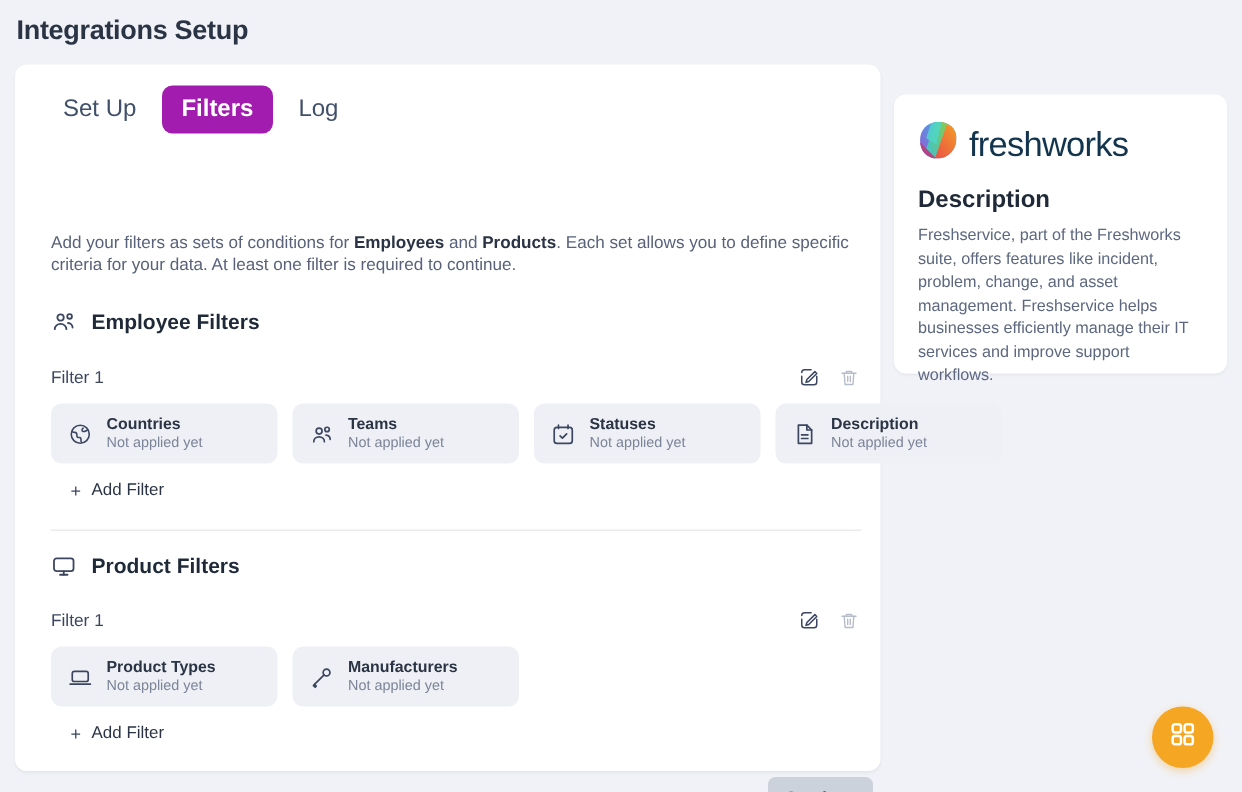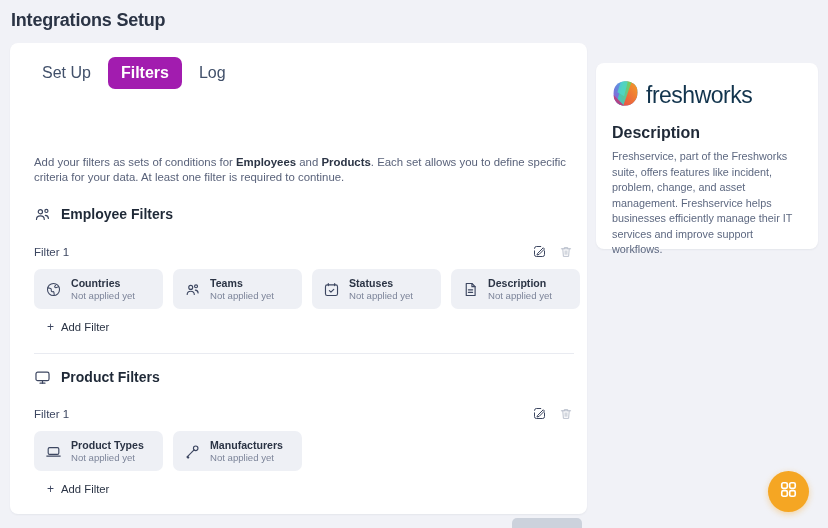--- a/index.html
+++ b/index.html
@@ -56,21 +56,21 @@
   .row-emp { top: 201px; }
   .row-prod { top: 363px; }
   .row-actions { display: flex; align-items: center; gap: 12px; }
   .icon-btn { cursor: pointer; line-height: 0; }
 
   
   .chips { position: absolute; left: 24px; display: flex; gap: 10px; }
   .chips-emp { top: 226px; }
   .chips-prod { top: 388px; }
   .chip {
-    width: 129px; height: 40px; background: #eef0f5; border-radius: 7px;
+    width: 151px; height: 40px; background: #eef0f5; border-radius: 7px;
     display: flex; align-items: center; gap: 9px; padding: 0 11px; cursor: pointer;
   }
   .chip .ic { flex: 0 0 auto; line-height: 0; }
   .chip .txt { display: flex; flex-direction: column; gap: 1px; min-width: 0; }
   .chip .t { font-size: 10.6px; font-weight: bold; color: #2b3445; white-space: nowrap; }
   .chip .s { font-size: 9.6px; color: #7c8499; white-space: nowrap; }
 
   .add-filter {
     position: absolute; left: 37px;
     font-size: 11.3px; color: #2b3445; cursor: pointer;

